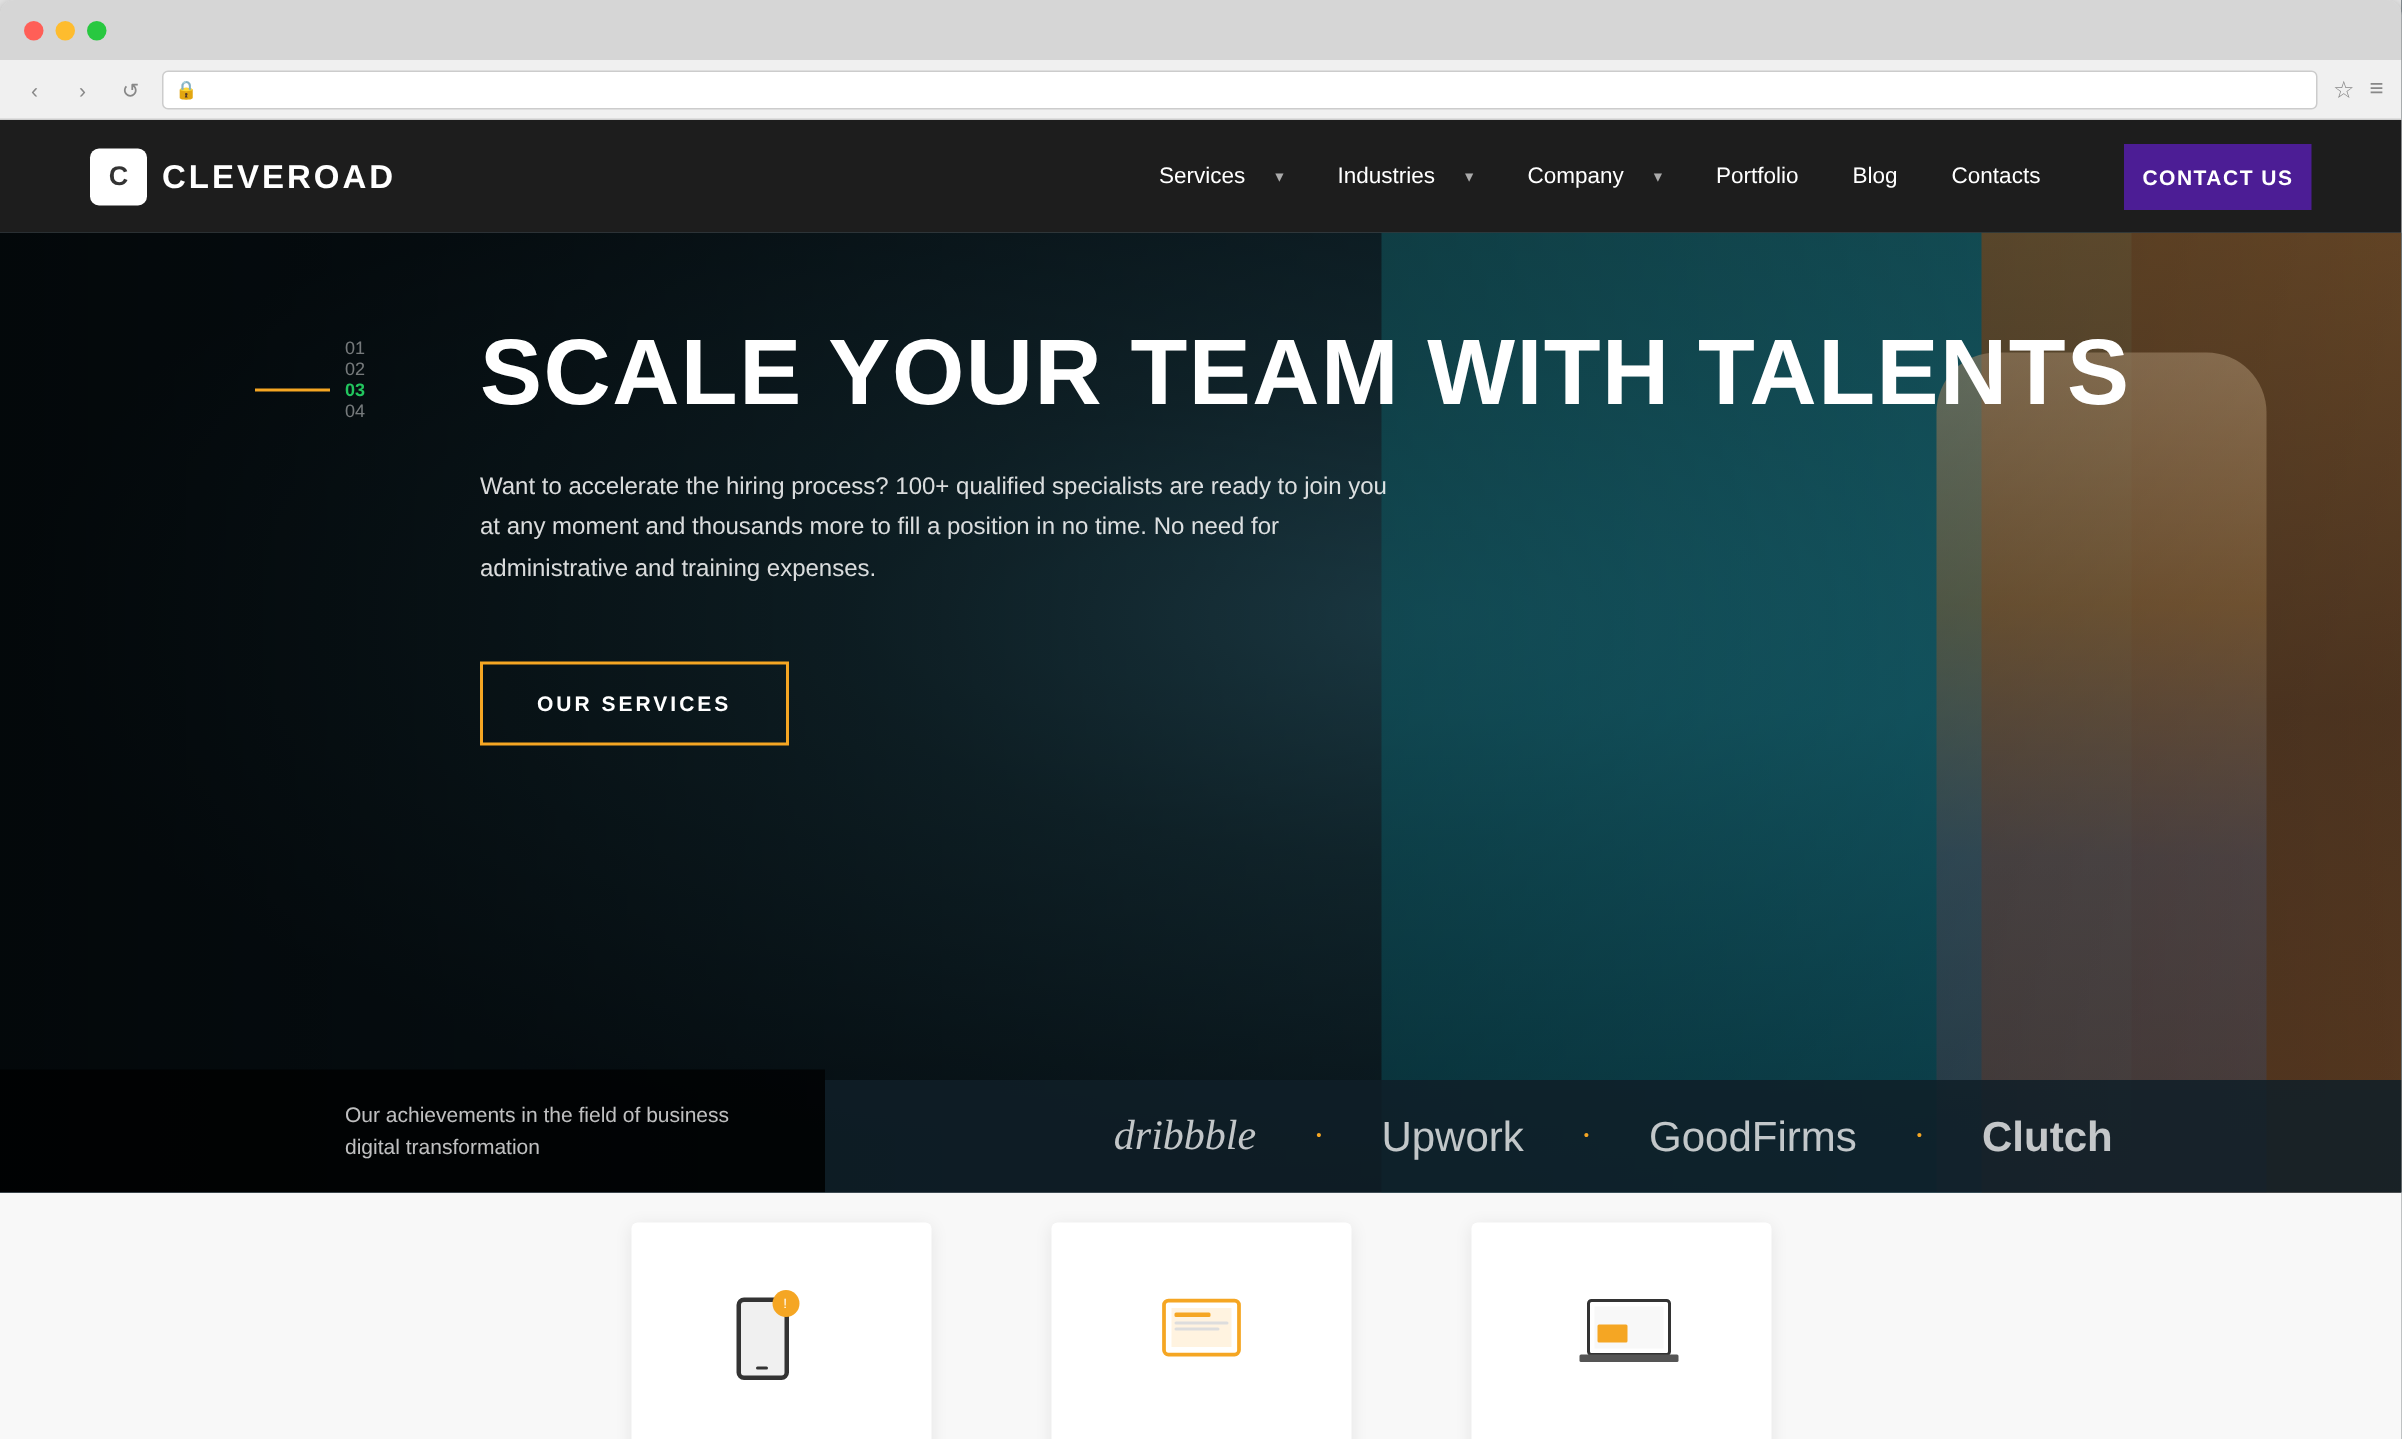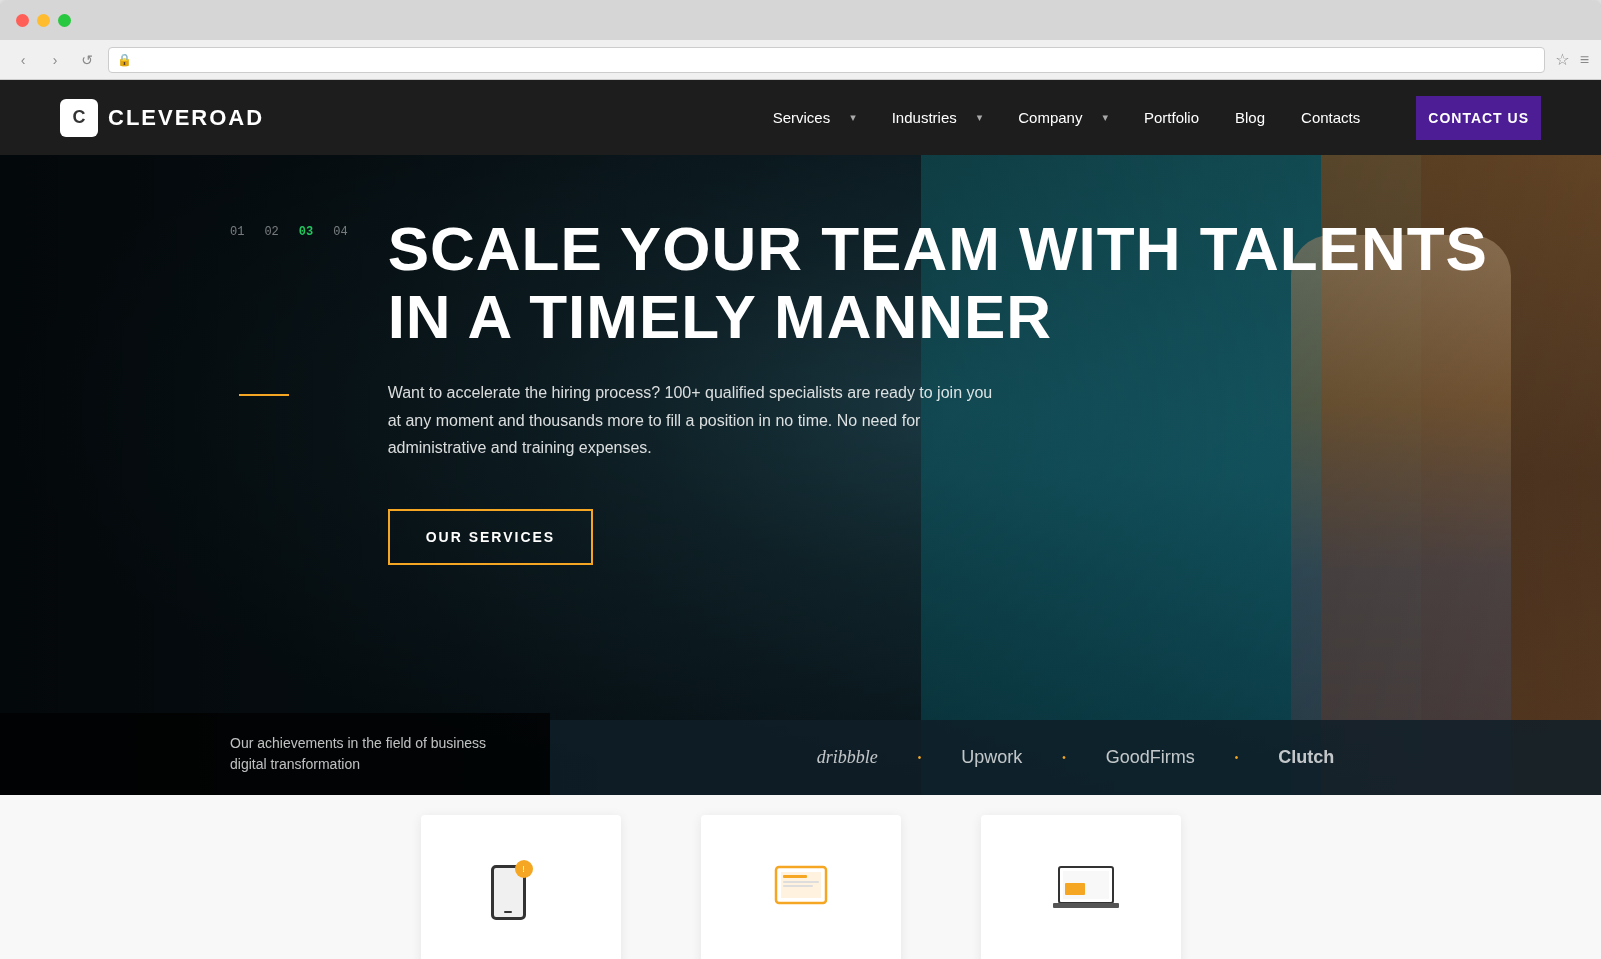--- a/index.html
+++ b/index.html
@@ -229,25 +229,23 @@
     .hero-content {
       position: relative;
       z-index: 5;
       padding: 60px 100px 0 230px;
       display: flex;
       gap: 40px;
     }
 
     .slide-indicators {
       display: flex;
-      flex-direction: row;
-      gap: 20px;
+      flex-direction: column;
       padding-top: 10px;
       min-width: 50px;
-      font-family: Liberation Mono, monospace;
     }
 
     .slide-num {
       font-size: 12px;
       color: rgba(255,255,255,0.45);
       font-weight: 300;
       cursor: pointer;
     }
 
     .slide-num.active {
@@ -332,21 +330,21 @@
       background: rgba(15,30,40,0.85);
       height: 75px;
       display: flex;
       align-items: center;
       justify-content: center;
       gap: 0;
     }
 
     .brand-name {
       color: rgba(255,255,255,0.75);
-      font-size: 18px;
+      font-size: 28px;
       font-weight: 300;
       padding: 0 40px;
       font-style: italic;
     }
 
     .brand-name.dribbble { font-family: Georgia, serif; font-style: italic; }
     .brand-name.upwork { font-style: normal; font-weight: 400; }
     .brand-name.goodfirms { font-style: normal; }
     .brand-name.clutch { font-style: normal; font-weight: 600; }
 
@@ -493,21 +491,20 @@
         <div class="slide-indicators">
           <span class="slide-num">01</span>
           <span class="slide-num">02</span>
           <span class="slide-num active">03</span>
           <span class="slide-num">04</span>
         </div>
 
         <div class="hero-text">
           <h1 class="hero-title">
             <span>SCALE YOUR TEAM WITH TALENTS</span><br>
-            <span>IN A TIMELY MANNER</span>
           </h1>
           <p class="hero-subtitle">Want to accelerate the hiring process? 100+ qualified specialists are ready to join you at any moment and thousands more to fill a position in no time. No need for administrative and training expenses.</p>
           <button class="hero-cta">OUR SERVICES</button>
         </div>
       </div>
 
       <div class="hero-bottom">
         <div class="achievements-text">
           <p class="achievements-label">Our achievements in the field of business digital transformation</p>
         </div>

